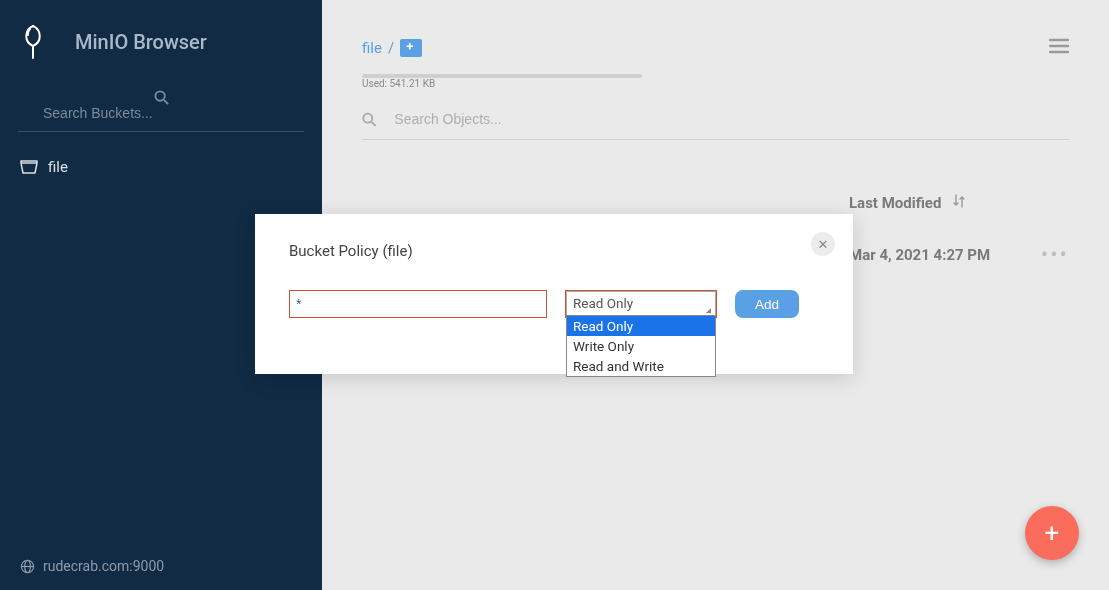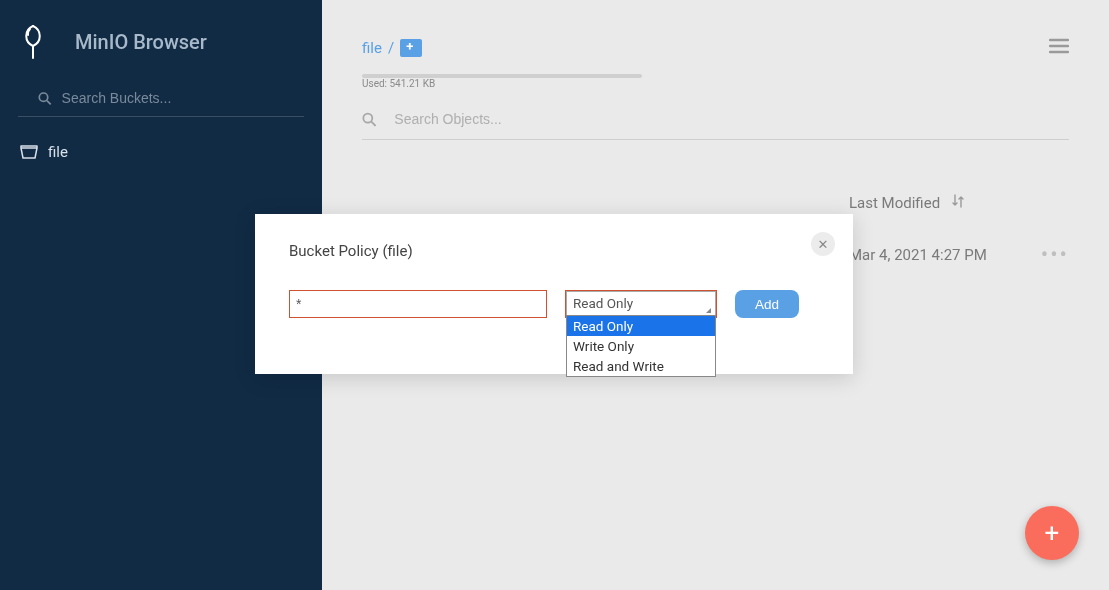--- a/index.html
+++ b/index.html
@@ -32,20 +32,21 @@
   font-weight: 500;
   margin-left: 29px;
   color: #a8b9c9;
 }
 .search-buckets {
   display: flex;
   align-items: center;
   padding: 10px 20px;
   border-bottom: 1px solid #3a4f64;
   margin: 0 18px 14px 18px;
+  flex-direction: column;
 }
 .search-buckets input {
   background: transparent;
   border: none;
   color: #7a8a99;
   font-size: 14px;
   margin-left: 10px;
   outline: none;
   width: 100%;
 }
@@ -139,21 +140,21 @@
 .search-objects input::placeholder { color: #afafaf; }
 
 .table-header {
   display: flex;
   margin-top: 54px;
   color: #7a7a7a;
   font-size: 15px;
   padding-bottom: 12px;
 }
 .col-name { flex: 1; }
-.col-modified { width: 180px; display:flex; align-items:flex-end; }
+.col-modified { width: 180px; display:flex; align-items:flex-end;font-weight:bold; }
 .col-actions { width: 40px; text-align: right; }
 .sort-icon { margin-left: 12px; color:#9a9a9a; }
 .table-row {
   display: flex;
   padding: 18px 0;
   color: #7a7a7a;
   font-size: 15px;
   align-items: center;
 }
 .more-dots { color:#bfbfbf; font-size:22px; letter-spacing:2px; cursor:pointer; }
@@ -275,20 +276,28 @@
         <circle cx="6.5" cy="6.5" r="5" stroke="#7a8a99" stroke-width="2" fill="none"></circle>
         <line x1="10.5" y1="10.5" x2="15" y2="15" stroke="#7a8a99" stroke-width="2"></line>
       </svg>
     <input type="text" placeholder="Search Buckets..." style="">
   </div>
   <div class="bucket-item">
     <svg width="18" height="14" viewBox="0 0 18 14">
         <path d="M1 3 L17 3 L15 13 L3 13 Z M1 3 L1 1 L17 1 L17 3" stroke="#d8e0e8" stroke-width="1.5" fill="none" stroke-linejoin="round"></path>
       </svg>
     <span>file</span>
+  </div>
+  <div class="sidebar-footer">
+    <svg width="15" height="15" viewBox="0 0 16 16">
+        <circle cx="8" cy="8" r="6.5" stroke="#8a9aab" stroke-width="1.3" fill="none"></circle>
+        <ellipse cx="8" cy="8" rx="3" ry="6.5" stroke="#8a9aab" stroke-width="1.3" fill="none"></ellipse>
+        <line x1="1.5" y1="8" x2="14.5" y2="8" stroke="#8a9aab" stroke-width="1.3"></line>
+      </svg>
+    <span>rudecrab.com:9000</span>
   </div>
 </div>
 
 <div class="main">
   <div class="topbar">
     <div class="breadcrumb">
       <span>file</span>
       <span class="sep">/</span>
       <span class="folder-add"></span>
     </div>

